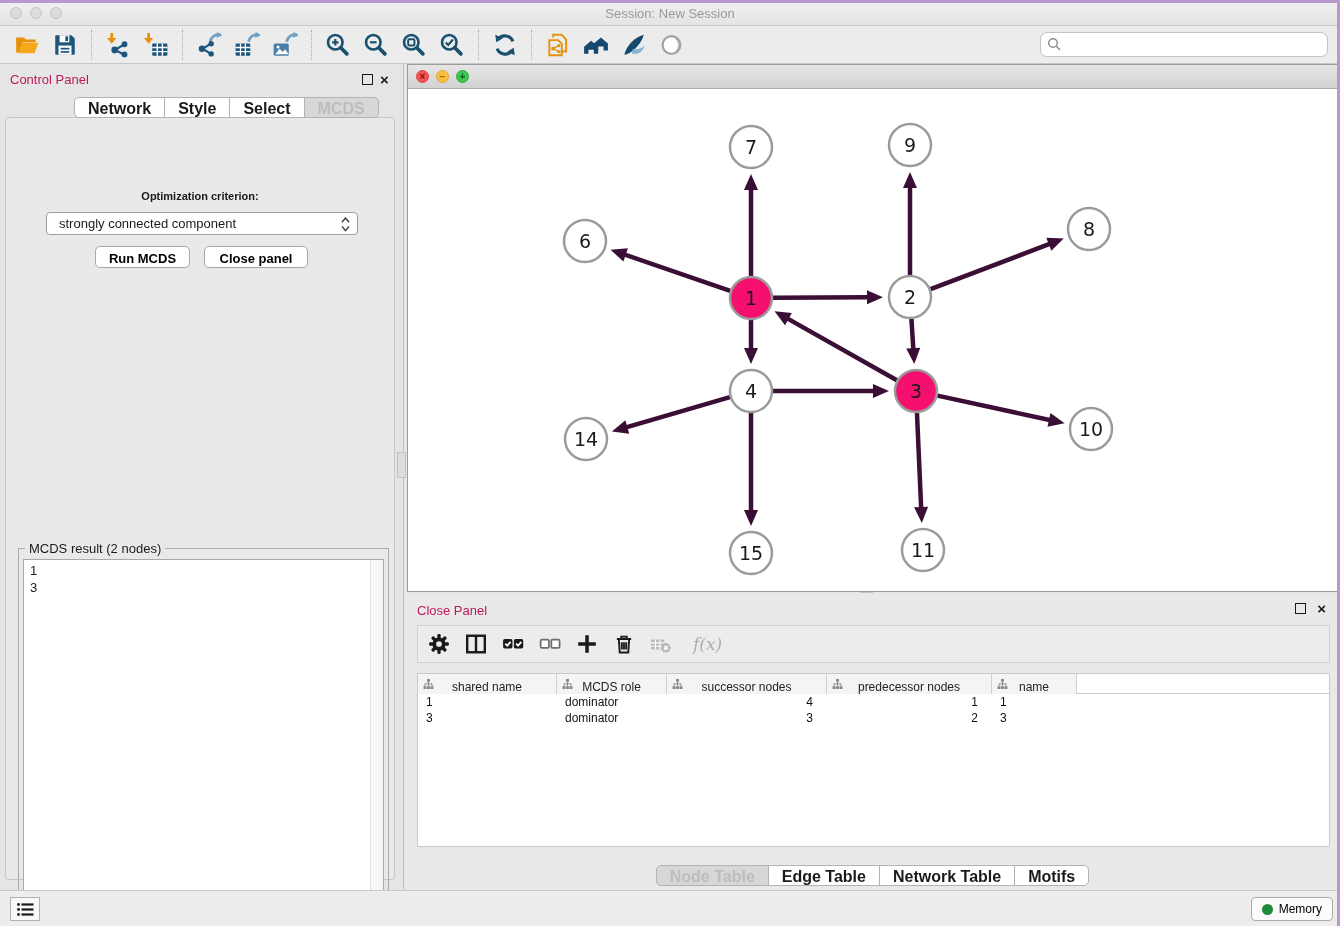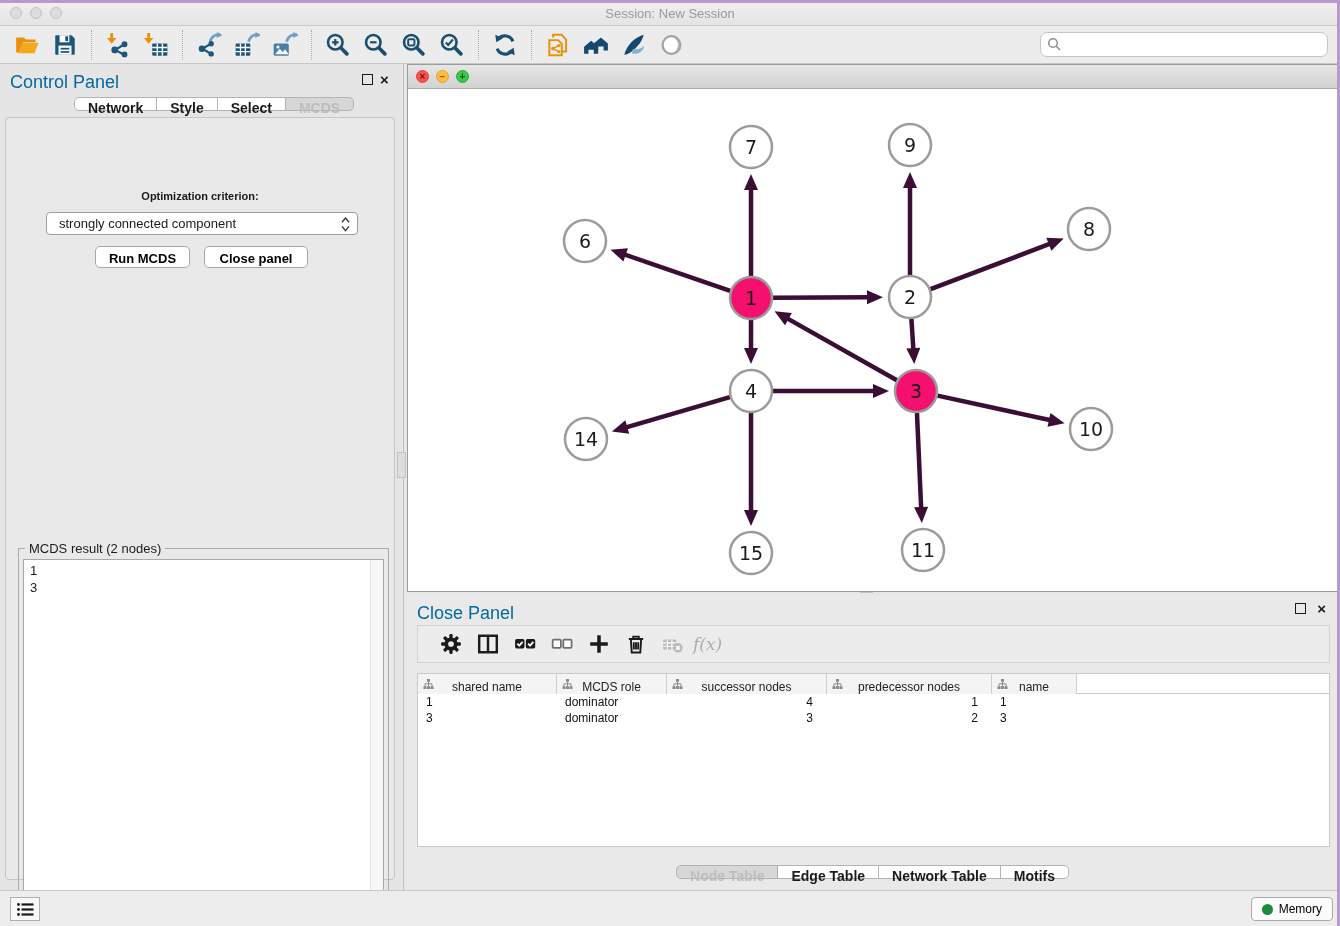--- a/index.html
+++ b/index.html
@@ -24,27 +24,27 @@
           justify-content:center; margin:0 3px; cursor:default; }
   .tbtn svg { width:26px; height:26px; }
   .tsep { width:1px; height:30px; border-left:1px dotted #ACACAC; margin:0 7px; }
   .search-wrap { margin-left:auto; margin-right:12px; position:relative; }
   .search-wrap svg { position:absolute; left:7px; top:5px; }
   .search-input { width:288px; height:25px; border:1px solid #C5C5C5; border-radius:7px; background:#fff;
                   padding-left:27px; font-size:13px; outline:none; }
 
   
   .control-panel { position:absolute; left:0; top:64px; width:402px; height:826px; background:#E5E5E5; }
-  .panel-title { position:absolute; left:10px; top:8px; font-size:18px; color:#0369a1; }
+  .panel-title { position:absolute; left:10px; top:8px; font-size:13px; color:#be185d; }
   .float-btn { position:absolute; width:11px; height:11px; border:1.5px solid #1a1a1a; background:transparent; }
   .close-btn { position:absolute; font-size:15px; font-weight:700; color:#1a1a1a; line-height:12px; }
   .cp-content { position:absolute; left:5px; top:53px; width:390px; height:763px; background:#E9E9E9;
                 border:1px solid #C6C6C6; border-radius:4px; }
   .seg-tabs { position:absolute; display:flex; z-index:5; }
-  .seg-tab { height:14px; padding:2px 13px 0; font-size:14px; font-weight:700; background:#fff;
+  .seg-tab { height:21px; padding:2px 13px 0; font-size:16px; font-weight:700; background:#fff;
              border:1px solid #B3B3B3; margin-left:-1px; white-space:nowrap; }
   .seg-tab:first-child { border-radius:5px 0 0 5px; margin-left:0; }
   .seg-tab:last-child { border-radius:0 5px 5px 0; }
   .seg-tab.active { background:#D7D7D7; color:#BDBDBD; }
   .opt-label { position:absolute; left:0; top:72px; width:100%; text-align:center; font-weight:700; font-size:11px; }
   .criterion-select { position:absolute; left:40px; top:94px; width:312px; height:23px; background:#fff;
                       border:1px solid #9E9E9E; border-radius:4px; display:flex; align-items:center;
                       padding-left:12px; font-size:13px; }
   .criterion-select svg { position:absolute; right:7px; top:4px; }
   .push-btn { position:absolute; height:22px; background:#fff; border:1px solid #A8A8A8; border-radius:5px;
@@ -76,21 +76,21 @@
   .nw-dot.red { background:#F7534F; border:1px solid #E2403C; color:#7A100E; }
   .nw-dot.yellow { background:#FBBD3E; border:1px solid #E0A63A; color:#95650A; }
   .nw-dot.green { background:#3BC84F; border:1px solid #2FA93F; color:#16611D; }
   .nw-canvas { position:absolute; left:0; top:24px; width:929px; height:502px; background:#fff; }
 
   
   .table-panel { position:absolute; left:407px; top:595px; width:931px; height:295px; background:#E9E9E9; }
   .tp-toolbar { position:absolute; left:10px; right:8px; top:30px; height:38px; background:#ECECEC;
                 border:1px solid #D2D2D2; display:flex; align-items:center; padding-left:10px; }
   .tp-btn { width:34px; height:30px; border:none; background:transparent; display:flex; align-items:center;
-            justify-content:flex-end; margin-right:3px; }
+            justify-content:flex-start; margin-right:3px; }
   .fx-label { font-family:"DejaVu Serif", serif; font-style:italic; font-size:17px; color:#ADADAD; margin-left:6px; }
   .tp-table { position:absolute; left:10px; right:8px; top:78px; height:174px; background:#fff;
               border:1px solid #C9C9C9; overflow:hidden; }
   .thead { display:flex; height:20px; border-bottom:1px solid #C9C9C9; }
   .th { position:relative; height:20px; background:#F4F4F4; border-right:1px solid #CFCFCF;
         font-size:12px; color:#222; display:flex; align-items:flex-end; justify-content:center; flex:none; }
   .th svg { position:absolute; left:5px; top:4.5px; }
   .tr { display:flex; height:16px; }
   .td { font-size:12px; color:#111; padding:1px 14px 0 8px; flex:none; white-space:nowrap; }
   .tp-tabs-row { position:absolute; left:0; right:0; top:270px; display:flex; justify-content:center; }

